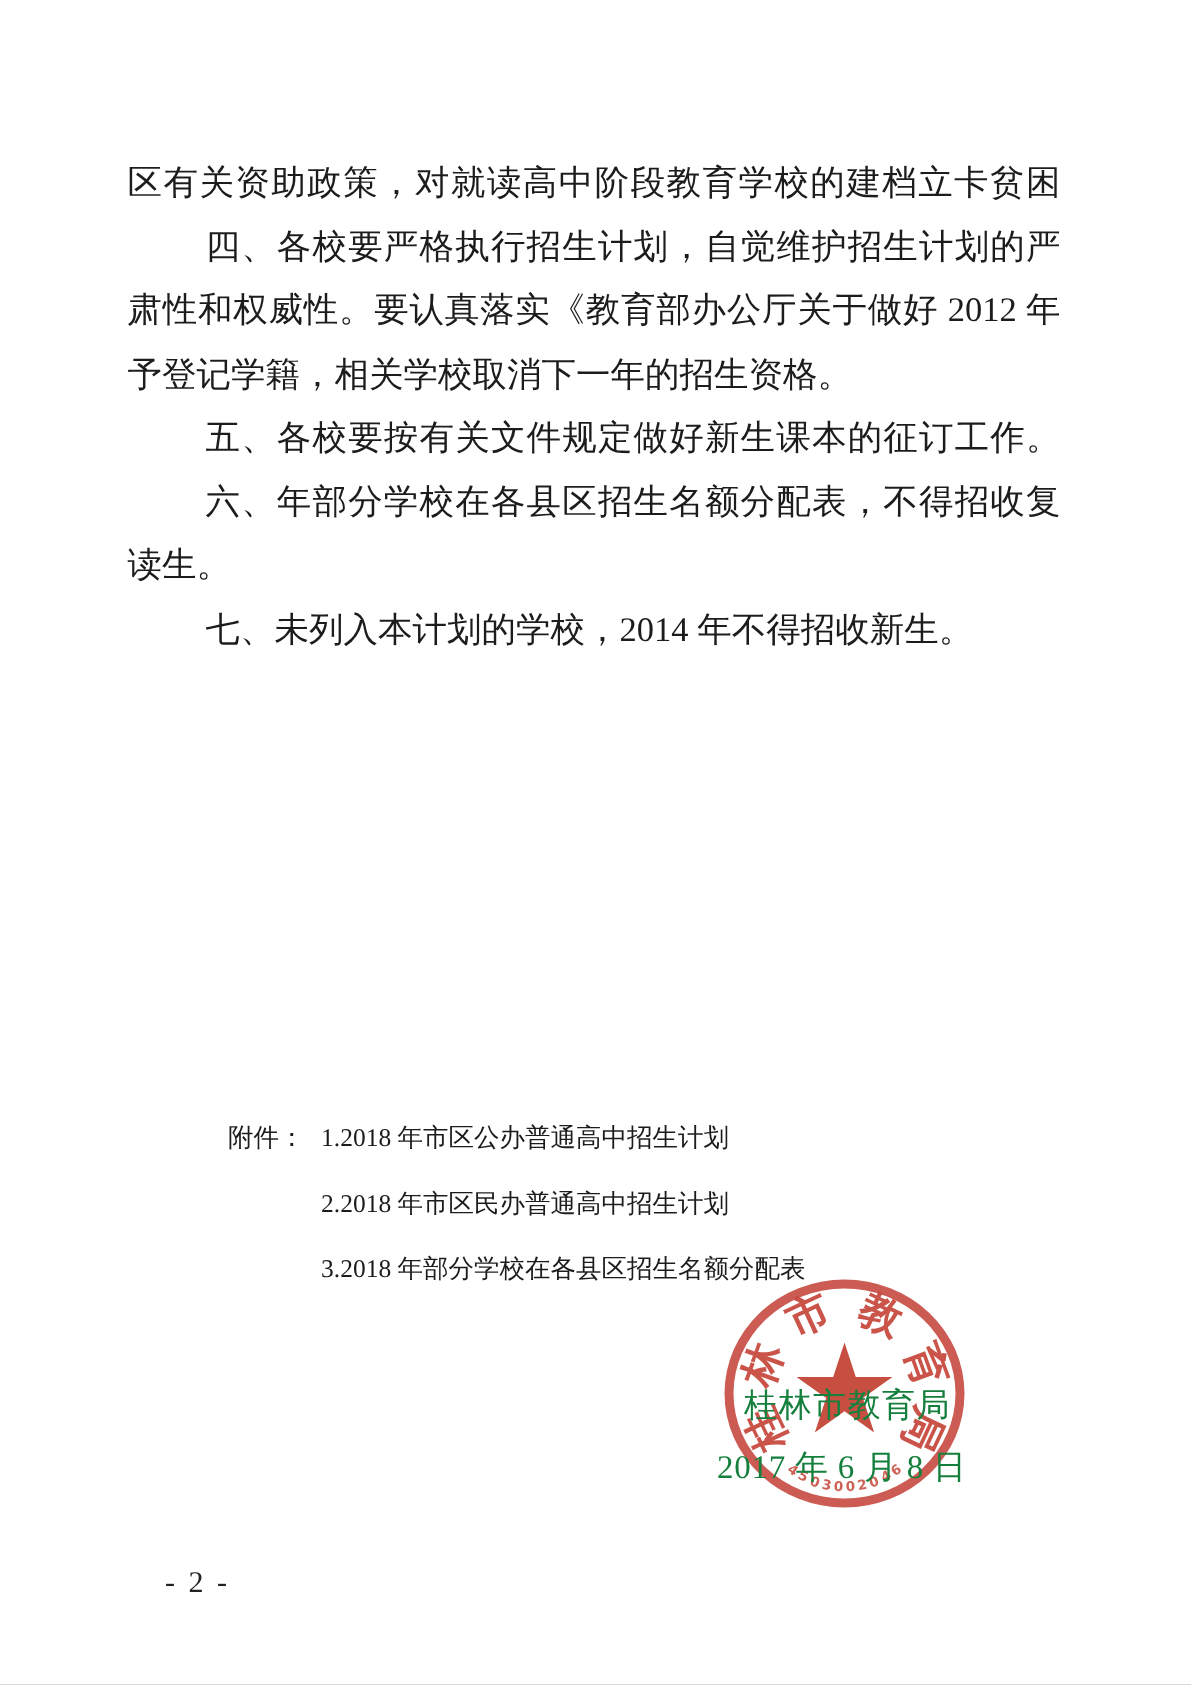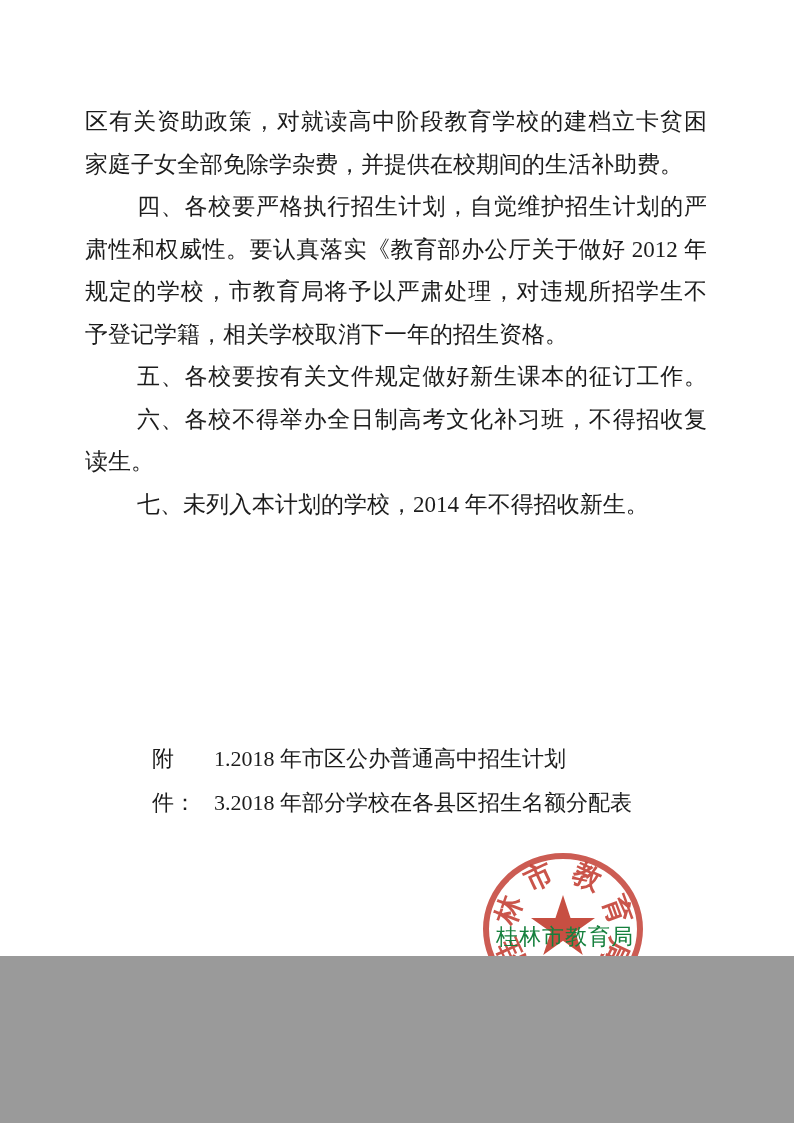--- a/index.html
+++ b/index.html
@@ -1,19 +1,19 @@
 <!DOCTYPE html>
 <html><head>
 <meta charset="utf-8">
 <style>
   html,body { margin:0; padding:0; }
   body { background:#9a9a9a; }
   .page {
     position:relative;
-    width:794px; height:956px;
+    width:794px; height:1123px;
     margin:0 auto;
     background:#ffffff;
     overflow:hidden;
     font-family:"Liberation Serif", serif;
     color:#1c1c1c;
   }
   
   .body-text {
     position:absolute;
     left:85px; top:101px; width:622px;
@@ -30,21 +30,21 @@
     text-align:justify;
     text-align-last:justify;
     text-justify:inter-character;
     overflow:hidden;
   }
   .body-text .line.indent { text-indent:52px; }
   
   .attachments {
     position:absolute;
     left:152px; top:737px;
-    font-size:22px;
+    font-size:17px;
     line-height:43.5px;
   }
   .att-row { display:flex; height:43.5px; }
   .att-label { width:62px; flex:0 0 62px; }
   
   .sig-agency {
     position:absolute; left:496px; top:922px;
     font-size:22px; letter-spacing:1px;
     color:#15803d; z-index:7;
   }
@@ -93,35 +93,37 @@
     color:#222;
   }
 </style>
 </head>
 <body>
 
 <div class="page">
 
   <div class="body-text">
       <div class="line fill">区有关资助政策，对就读高中阶段教育学校的建档立卡贫困</div>
-      <div class="line">家庭子女全部免除学杂费，并提供在校期间的生活补助费。</div>
       <div class="line indent fill">四、各校要严格执行招生计划，自觉维护招生计划的严</div>
       <div class="line fill">肃性和权威性。要认真落实《教育部办公厅关于做好 2012 年</div>
-      <div class="line fill">规定的学校，市教育局将予以严肃处理，对违规所招学生不</div>
       <div class="line">予登记学籍，相关学校取消下一年的招生资格。</div>
       <div class="line indent fill">五、各校要按有关文件规定做好新生课本的征订工作。</div>
-      <div class="line indent fill">六、各校不得举办全日制高考文化补习班，不得招收复</div>
+      <div class="line indent fill">六、年部分学校在各县区招生名额分配表，不得招收复</div>
       <div class="line">读生。</div>
       <div class="line indent">七、未列入本计划的学校，2014 年不得招收新生。</div>
     </div>
 
   <div class="attachments">
       <div class="att-row">
         <span class="att-label">附件：</span>
         <span>1.2018 年市区公办普通高中招生计划</span>
+      </div>
+      <div class="att-row">
+        <span class="att-label"></span>
+        <span>2.2018 年市区民办普通高中招生计划</span>
       </div>
       <div class="att-row">
         <span class="att-label"></span>
         <span>3.2018 年部分学校在各县区招生名额分配表</span>
       </div>
     </div>
 
   <div class="sig-agency">桂林市教育局</div>
 
   <div class="sig-date">2017 年 6 月 8 日</div>

